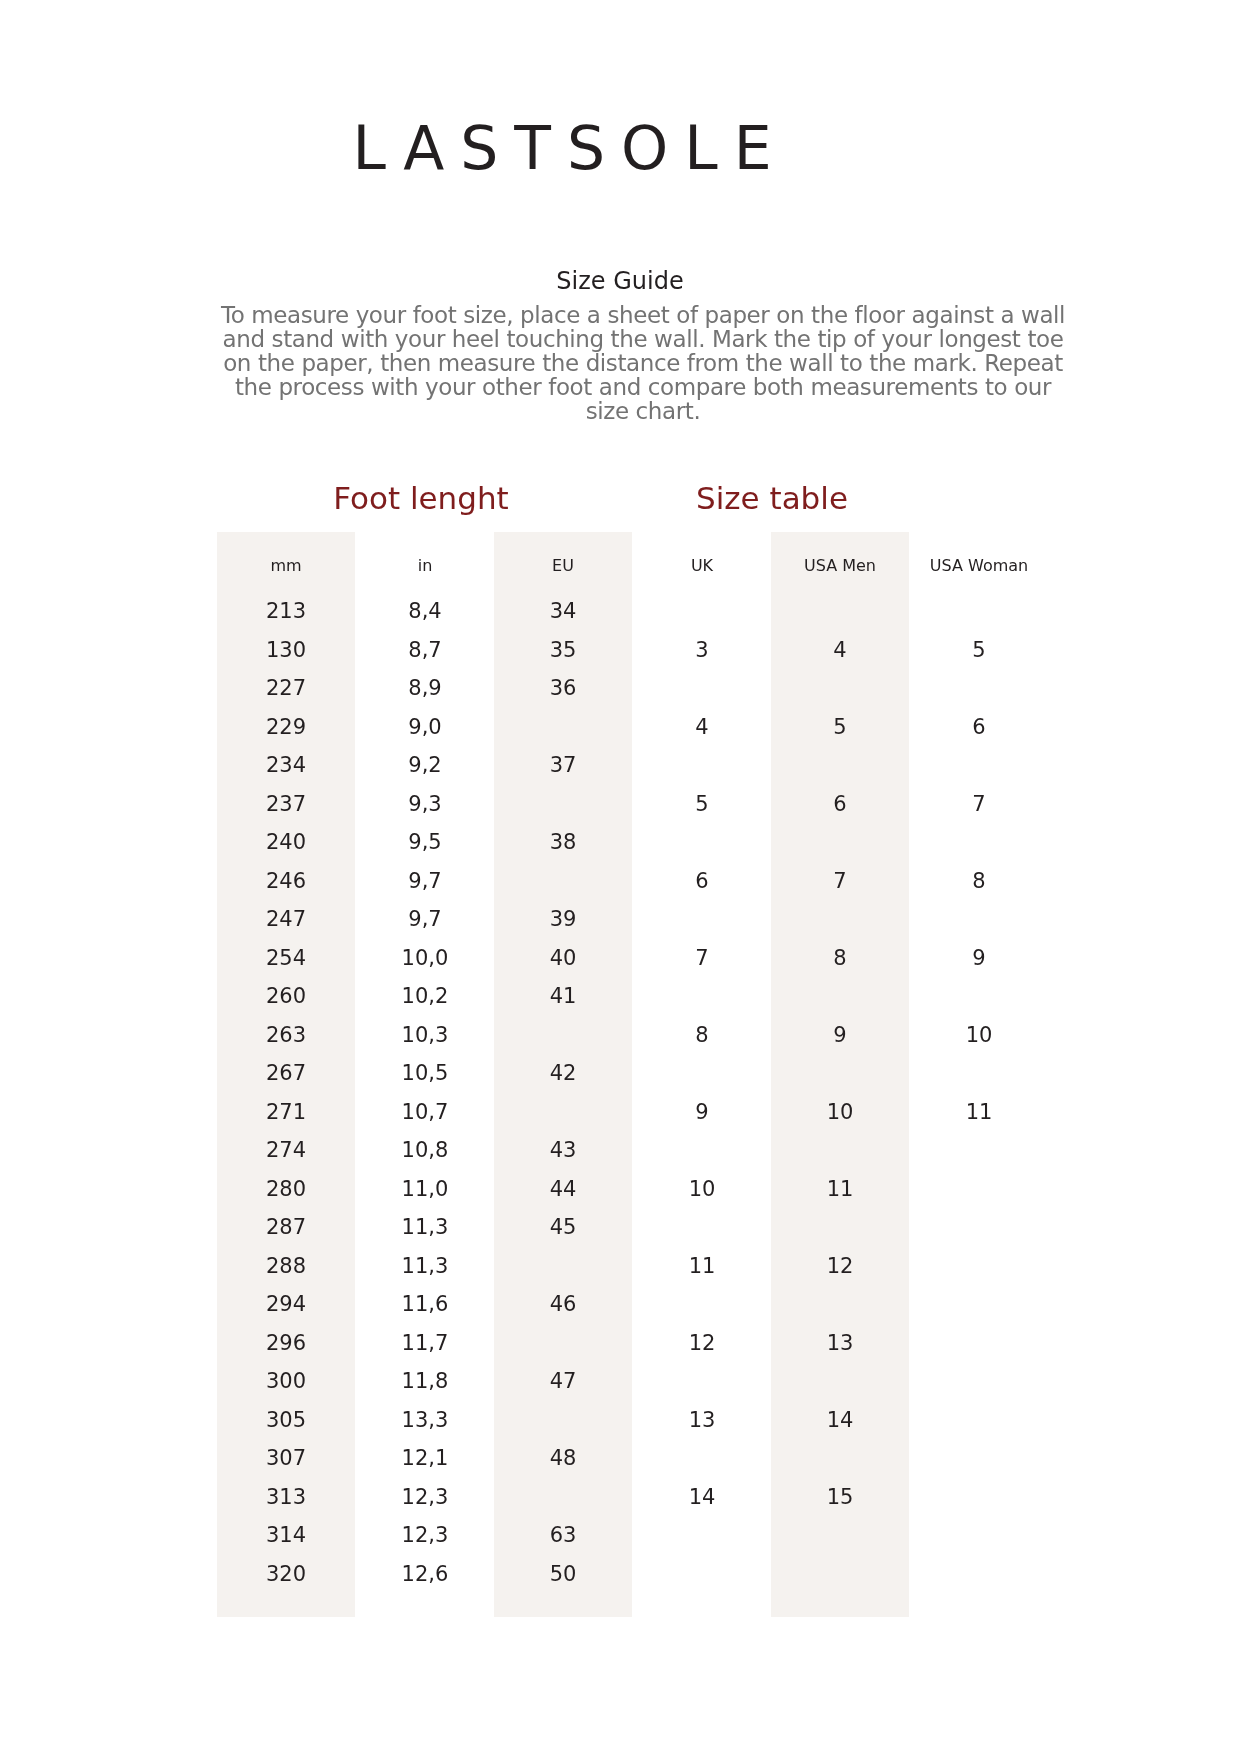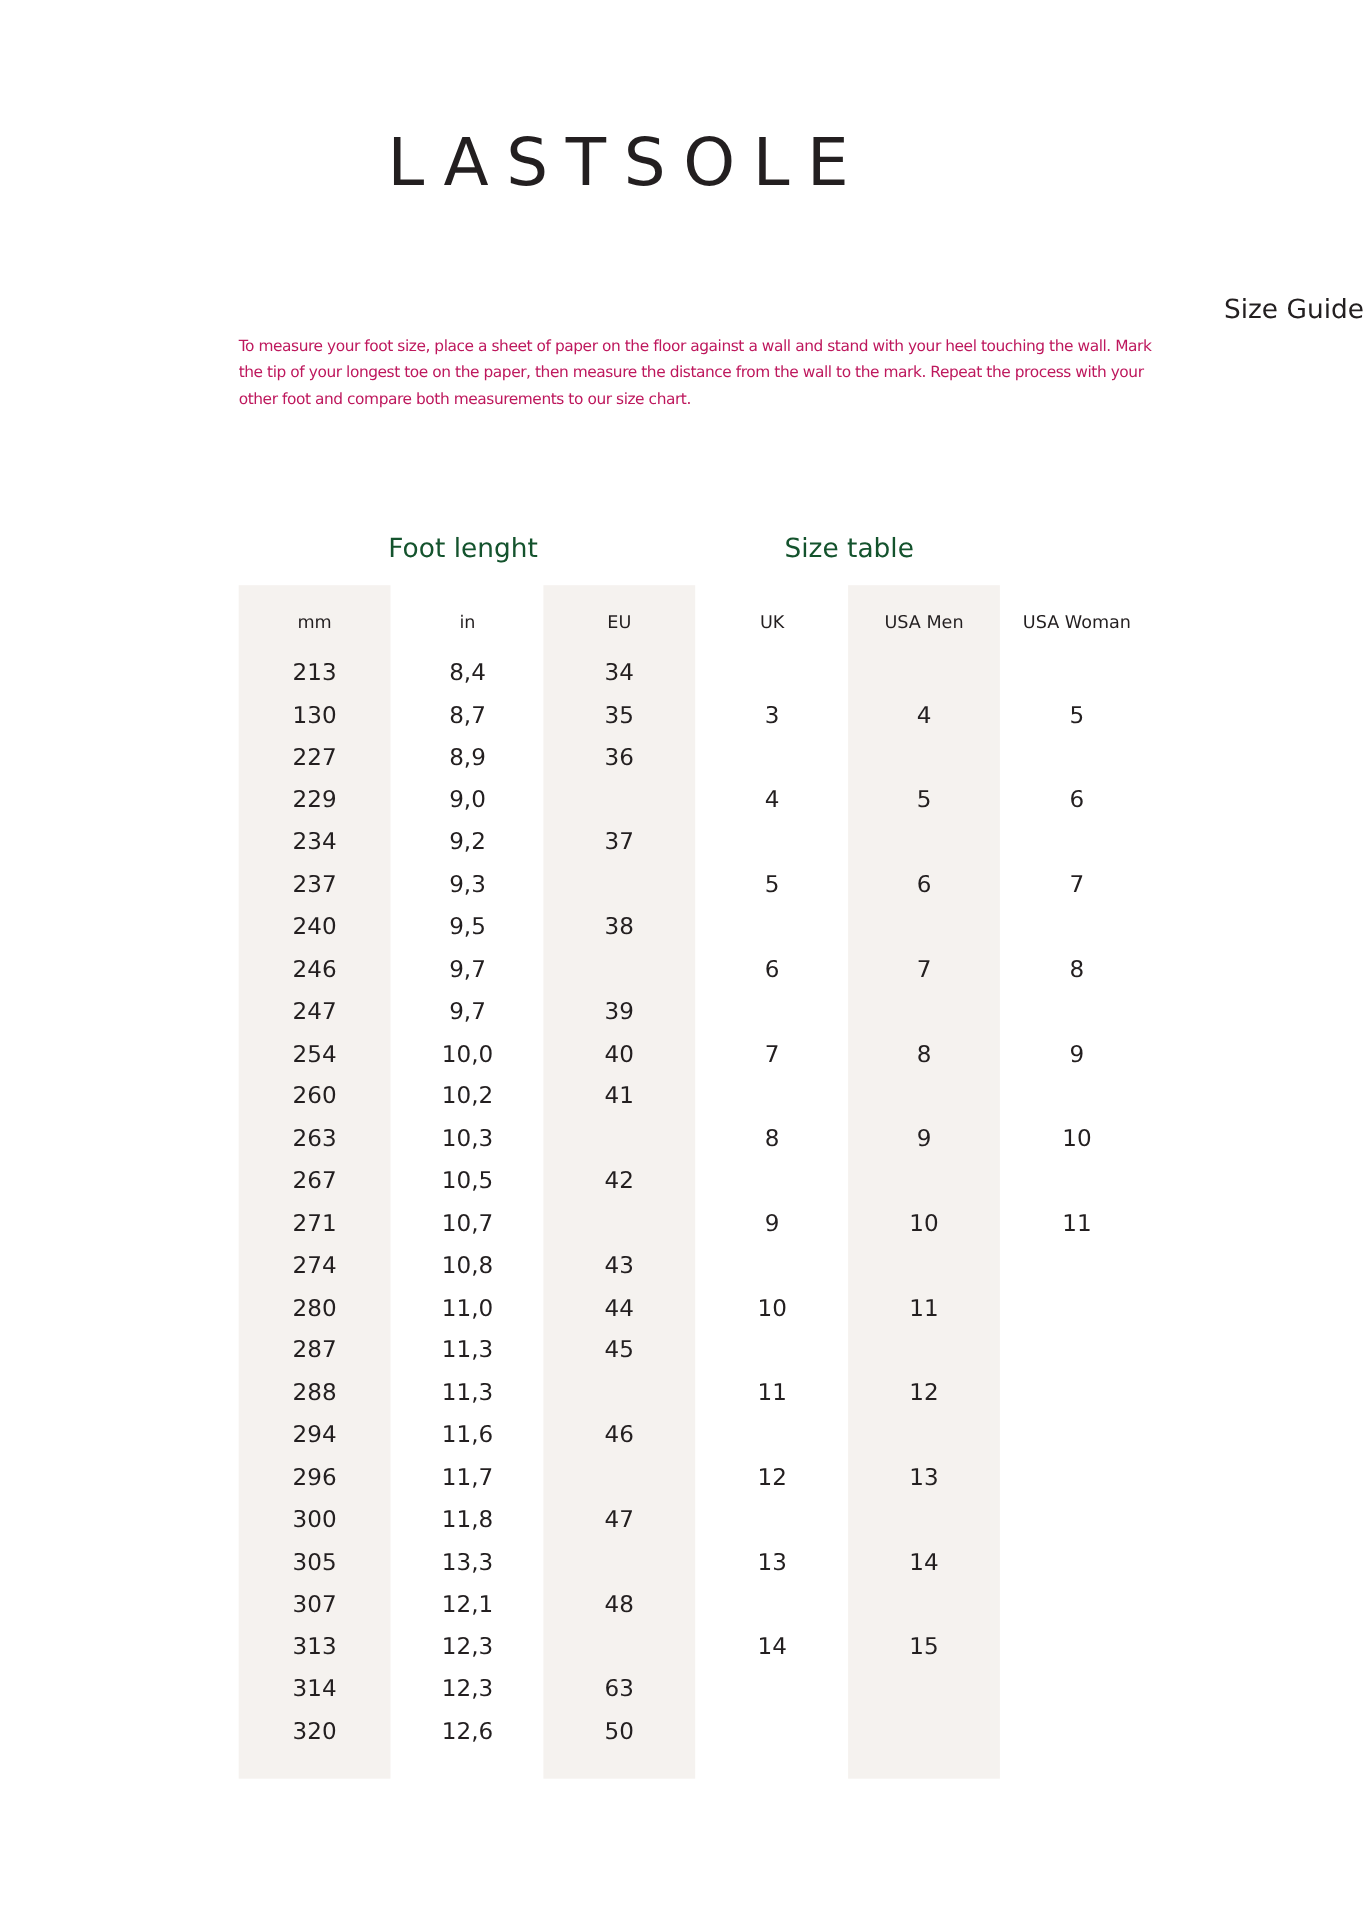--- a/index.html
+++ b/index.html
@@ -17,30 +17,31 @@
       padding-left: 28px;
     }
     .est {
       position: absolute; top: 185px; left: 0; width: 1240px;
       text-align: center; font-size: 15px; font-weight: bold;
       letter-spacing: 3px; line-height: 18px; color: #231f20;
       padding-left: 3px;
     }
     .title {
       position: absolute; top: 266px; left: 0; width: 1240px;
-      text-align: right; font-size: 24px; line-height: 30px; color: #231f20;
+      text-align: center; font-size: 24px; line-height: 30px; color: #231f20;
     }
     .intro {
       position: absolute; top: 303px; left: 217px; width: 852px;
-      font-size: 14px; line-height: 24px; color: #be185d;
+      font-size: 23px; line-height: 24px; color: #737373;
       letter-spacing: -0.4px;
+      text-align: center;
     }
     .section-heading {
-      position: absolute; top: 484px; font-size: 24px; line-height: 28px;
-      color: #14532d; text-align: center; width: 200px;
+      position: absolute; top: 484px; font-size: 31px; line-height: 28px;
+      color: #7f1d1d; text-align: center; width: 200px;
     }
     .heading-foot { left: 321px; }
     .heading-size { left: 672px; }
 
     .col-bg {
       position: absolute; top: 532px; height: 1085px; width: 138px;
       background: #f5f2ef;
     }
     .col {
       position: absolute; top: 532px; width: 138px;

